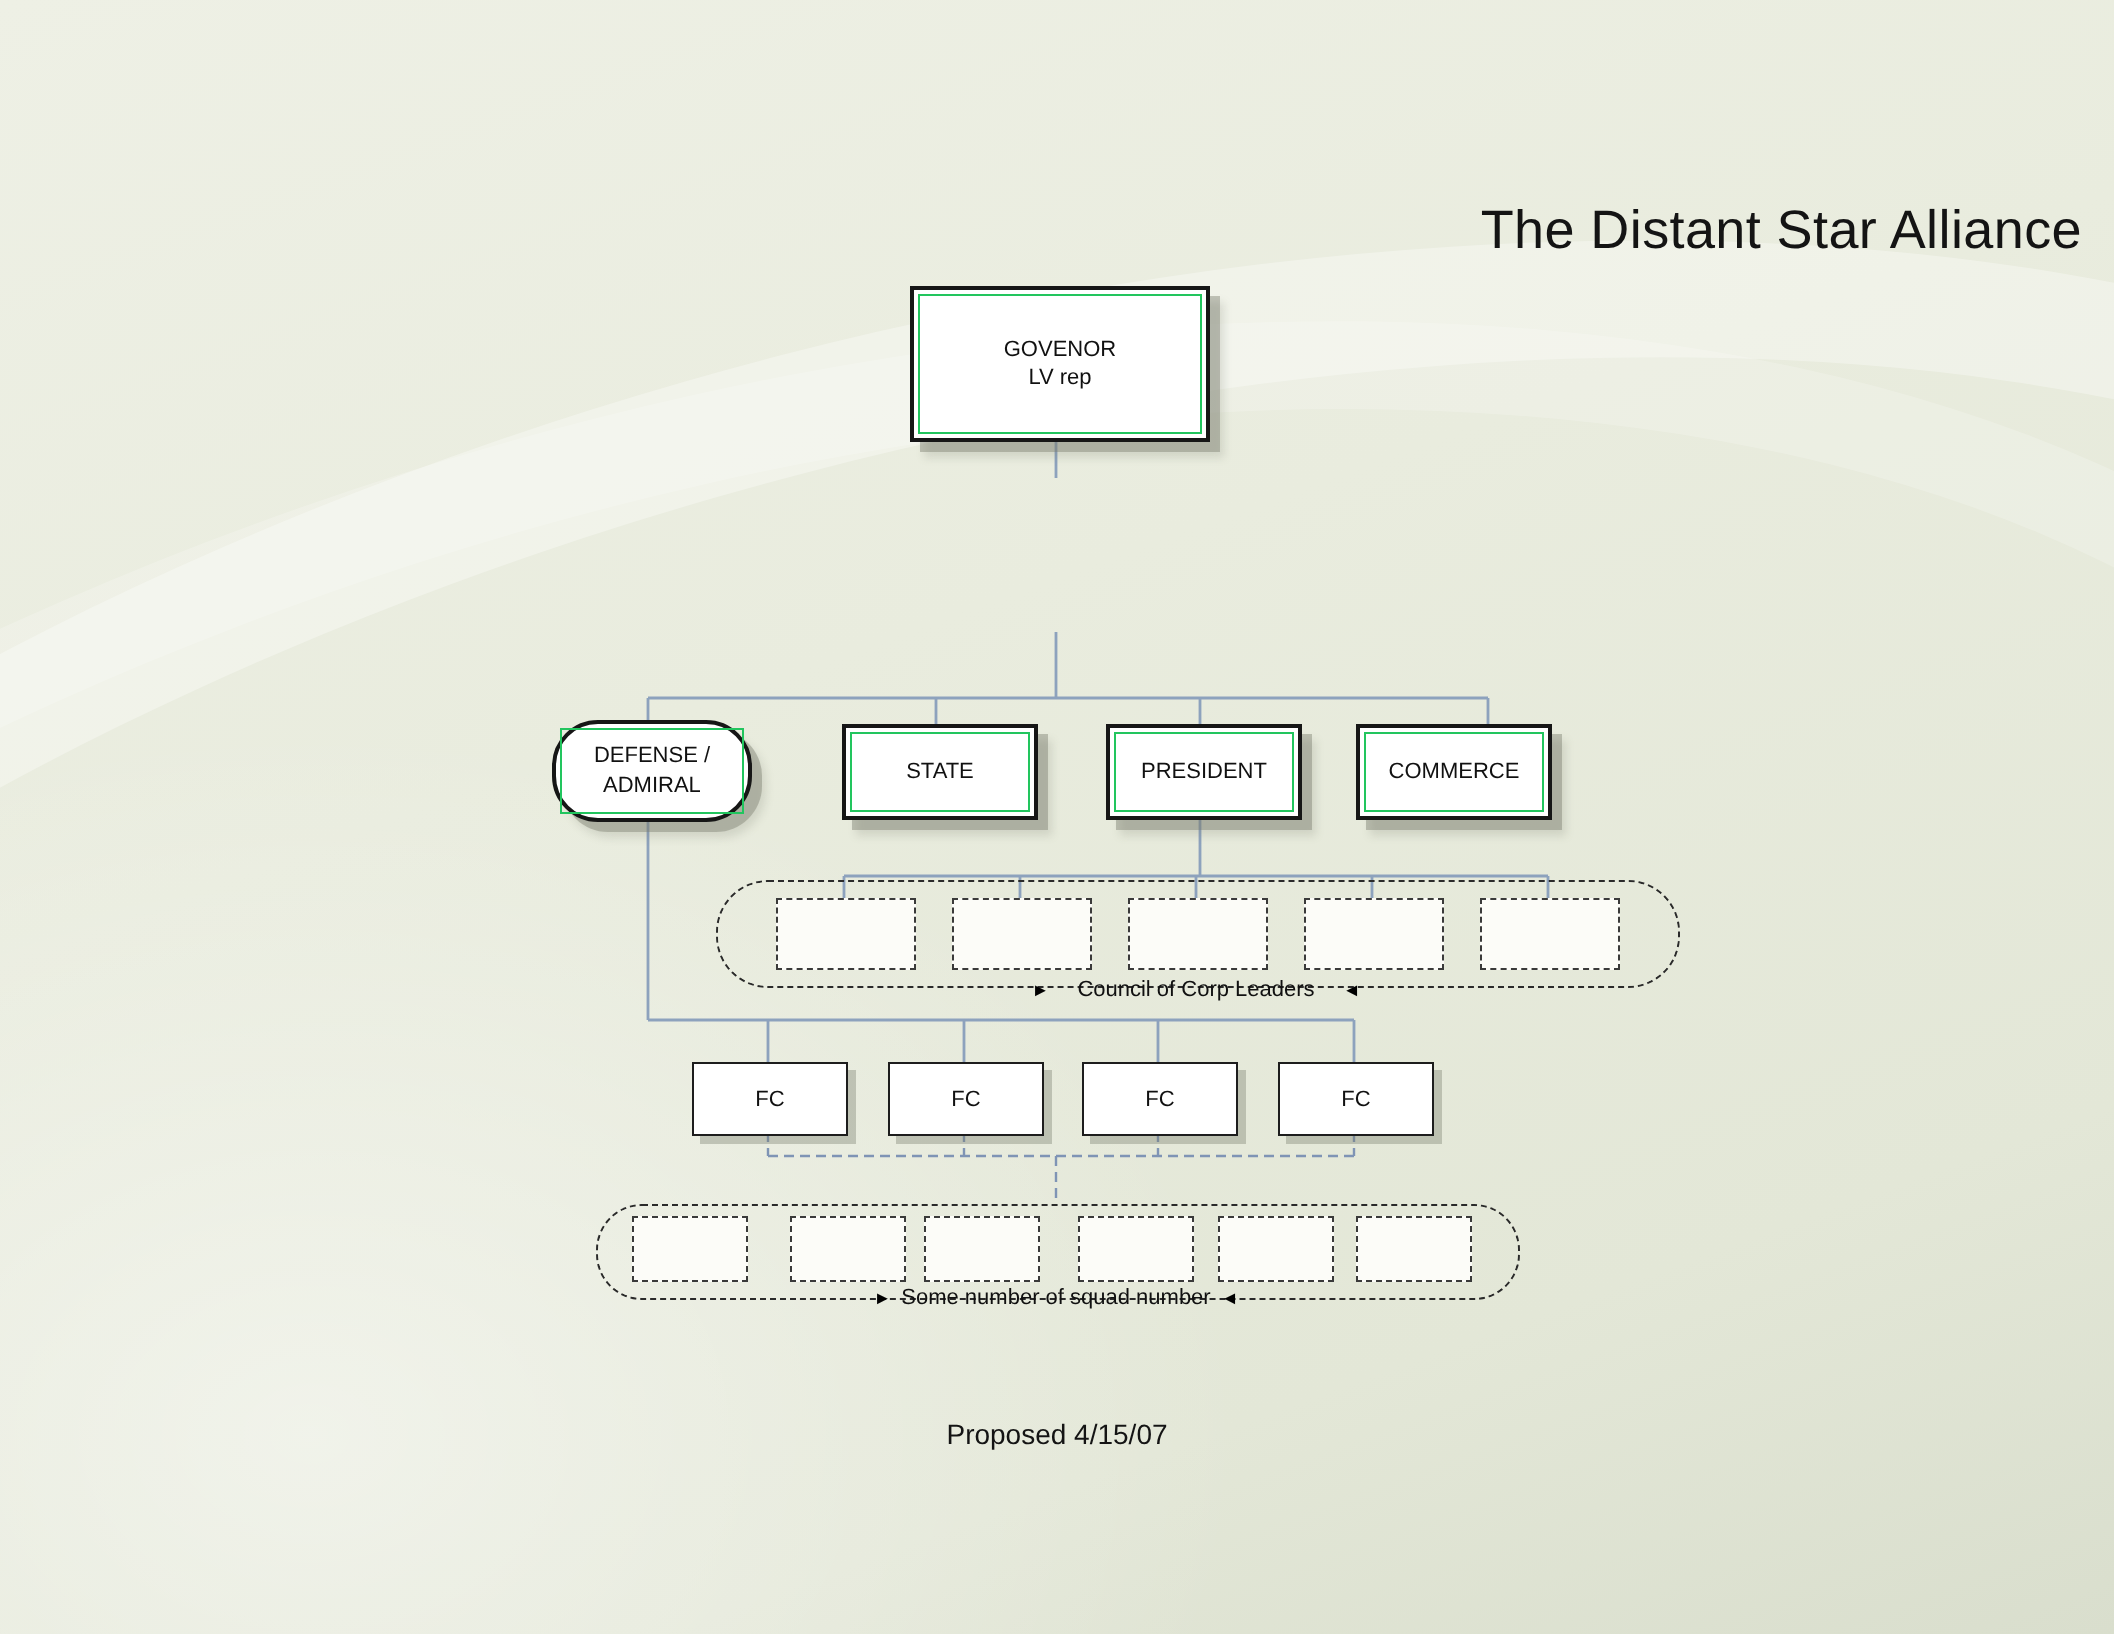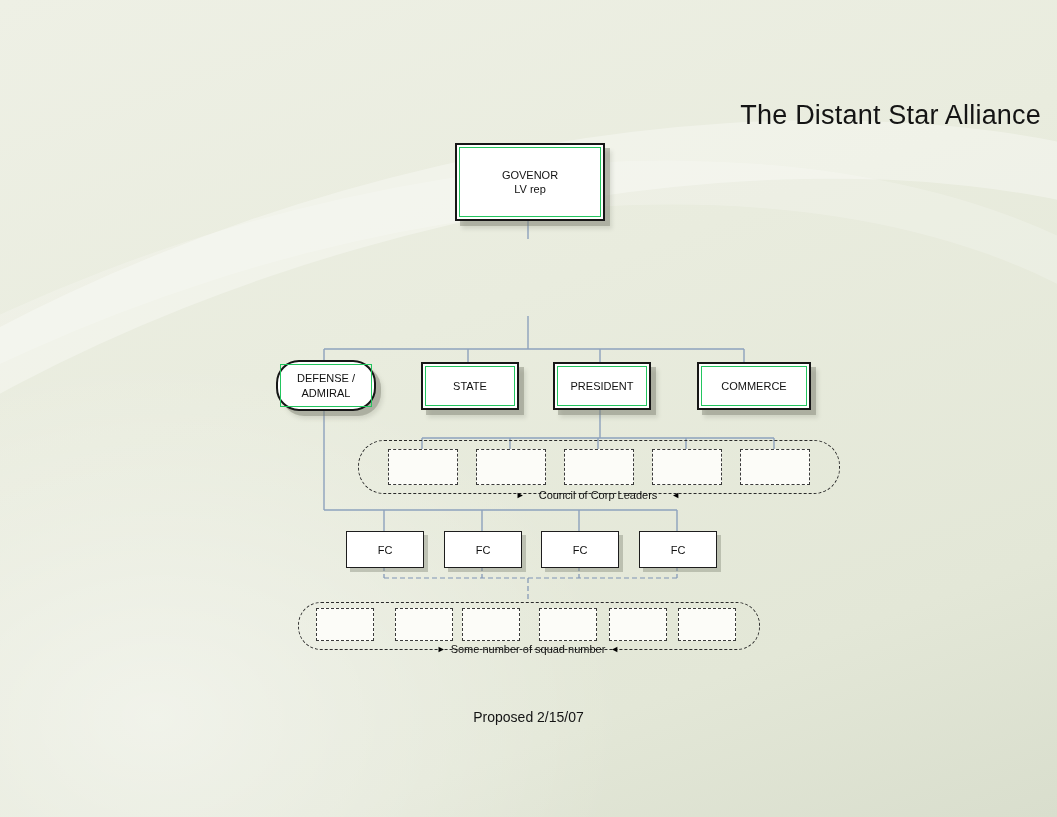--- a/index.html
+++ b/index.html
@@ -62,21 +62,21 @@
     display:flex; align-items:center; justify-content:center;
     text-align:center;
   }
   .txt { white-space:pre-line; font-size:11px; line-height:1.3; color:#111; }
 
   .governor  { left:455px; top:143px; width:146px; height:74px; }
   .president { left:457px; top:239px; width:142px; height:77px; }
   .d-defense  { left:276px; top:360px; width:96px; height:47px;border-radius:23px; }
   .d-state    { left:421px; top:362px; width:94px; height:44px; }
   .d-interior { left:553px; top:362px; width:94px; height:44px; }
-  .d-commerce { left:697px; top:362px; width:94px; height:44px;padding-left:16px; }
+  .d-commerce { left:678px; top:362px; width:94px; height:44px; }
 
   
   .fc-box {
     position:absolute; top:531px; width:76px; height:35px;
     background:#ffffff; border:1px solid #1d1d1d;
     box-shadow: 4px 4px 0 rgba(122,125,110,0.38);
     display:flex; align-items:center; justify-content:center;
     font-size:11px; z-index:2;
   }
   .fc-1 { left:346px; } .fc-2 { left:444px; } .fc-3 { left:541px; } .fc-4 { left:639px; }
@@ -192,15 +192,15 @@
   <div class="seat s-seat ss-4"></div>
   <div class="seat s-seat ss-5"></div>
   <div class="seat s-seat ss-6"></div>
 
   <div class="stadium-label squad-label-row">
     <span class="arr">►</span>
     <span class="lbl">Some number of squad number</span>
     <span class="arr">◄</span>
   </div>
 
-  <div class="footer">Proposed 2/15/07</div>
+  <div class="footer">Proposed 4/15/07</div>
 
 </div>
 
 </body></html>

